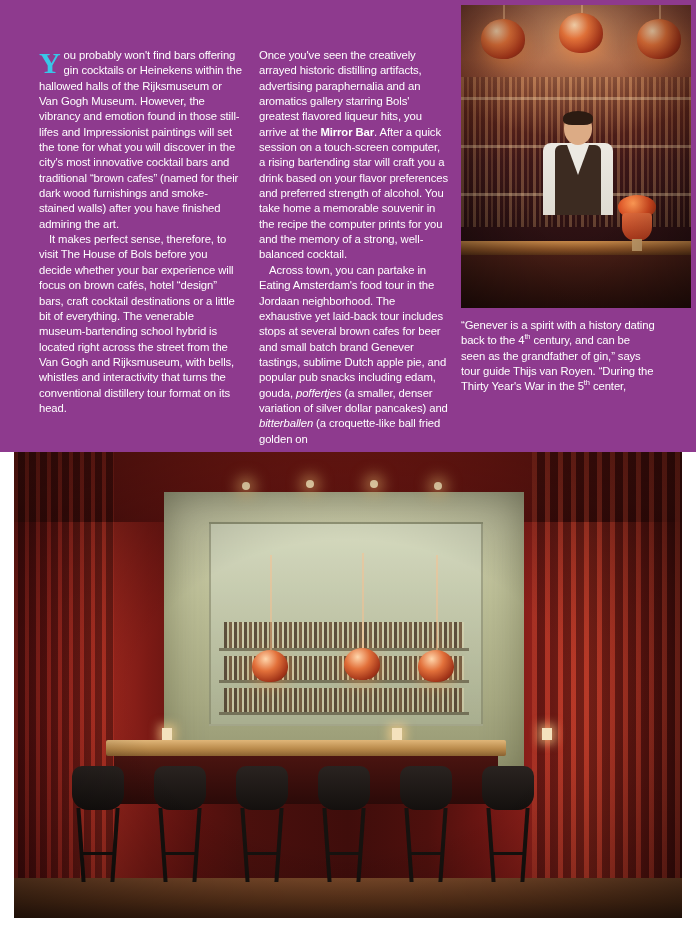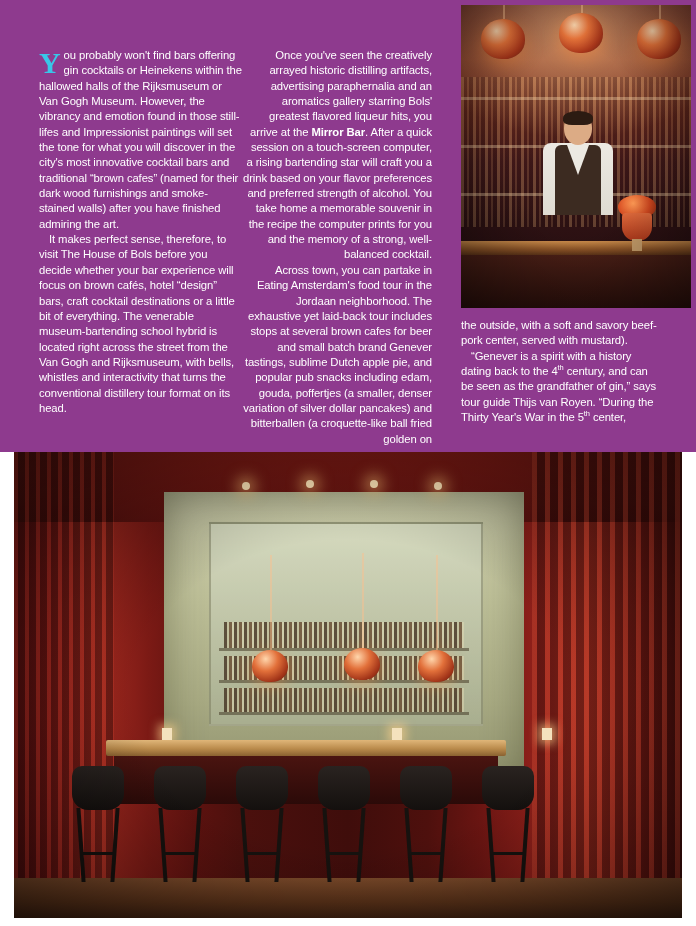--- a/index.html
+++ b/index.html
@@ -43,43 +43,43 @@
   }
   .col p + p {
     text-indent: 10px;
   }
   .col1 {
     left: 39px;
     top: 48px;
     width: 203px;
   }
   .col2 {
-    left: 242px;
+    left: 259px;
     top: 48px;
     width: 190px;
-    text-align: right;
   }
   .col3 {
     left: 461px;
     top: 318px;
     width: 196px;
   }
   .dropcap {
     float: left;
     font-size: 30px;
     line-height: 26px;
     padding: 2px 3px 0 0;
     color: #39c6e8;
     font-family: "Liberation Serif", serif;
     font-weight: bold;
   }
   .bold {
     font-weight: bold;
   }
   .ital {
+    font-style: italic;
   }
   sup {
     font-size: 7.5px;
     vertical-align: super;
     line-height: 0;
   }
 
   
   .photo-top {
     position: absolute;
@@ -416,21 +416,20 @@
     <p><span class="dropcap">Y</span><span>ou probably won't find bars offering gin cocktails or Heinekens within the hallowed halls of the Rijksmuseum or Van Gogh Museum. However, the vibrancy and emotion found in those still-lifes and Impressionist paintings will set the tone for what you will discover in the city's most innovative cocktail bars and traditional “brown cafes” (named for their dark wood furnishings and smoke-stained walls) after you have finished admiring the art.</span></p>
     <p>It makes perfect sense, therefore, to visit The House of Bols before you decide whether your bar experience will focus on brown cafés, hotel “design” bars, craft cocktail destinations or a little bit of everything. The venerable museum-bartending school hybrid is located right across the street from the Van Gogh and Rijksmuseum, with bells, whistles and interactivity that turns the conventional distillery tour format on its head.</p>
   </div>
 
   <div class="col col2">
     <p><span>Once you've seen the creatively arrayed historic distilling artifacts, advertising paraphernalia and an aromatics gallery starring Bols' greatest flavored liqueur hits, you arrive at the </span><span class="bold">Mirror Bar</span><span>. After a quick session on a touch-screen computer, a rising bartending star will craft you a drink based on your flavor preferences and preferred strength of alcohol. You take home a memorable souvenir in the recipe the computer prints for you and the memory of a strong, well-balanced cocktail.</span></p>
     <p><span>Across town, you can partake in Eating Amsterdam's food tour in the Jordaan neighborhood. The exhaustive yet laid-back tour includes stops at several brown cafes for beer and small batch brand Genever tastings, sublime Dutch apple pie, and popular pub snacks including edam, gouda, </span><span class="ital">poffertjes</span><span> (a smaller, denser variation of silver dollar pancakes) and </span><span class="ital">bitterballen</span><span> (a croquette-like ball fried golden on</span></p>
   </div>
 
   <div class="col col3">
-    <p>the outside, with a soft and savory beef-pork center, served with mustard).</p>
     <p><span>“Genever is a spirit with a history dating back to the 4</span><sup>th</sup><span> century, and can be seen as the grandfather of gin,” says tour guide Thijs van Royen. “During the Thirty Year's War in the 5</span><sup>th</sup><span> center,</span></p>
   </div>
 
   <div class="photo-top">
     <div class="pt-bg"></div>
     <div class="pt-backbar"></div>
     <div class="pt-shelf" style="top:92px"></div>
     <div class="pt-shelf" style="top:140px"></div>
     <div class="pt-shelf" style="top:188px"></div>
     <div class="pt-lamp" style="left:20px; top:14px"></div>

